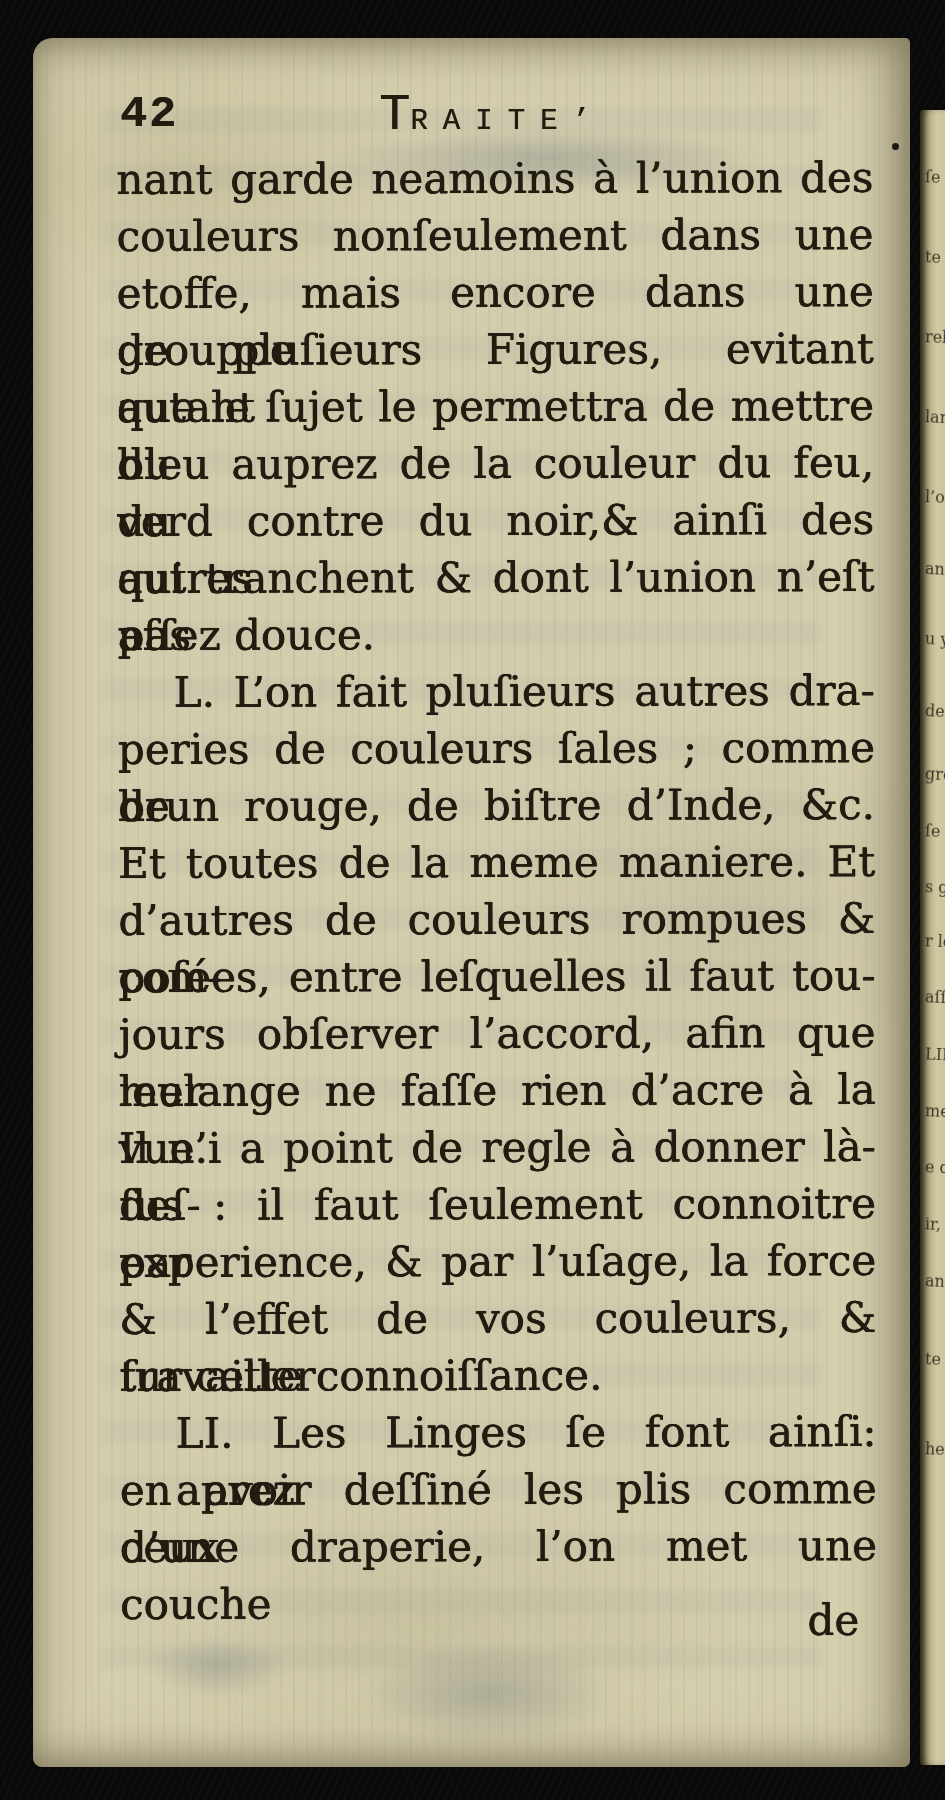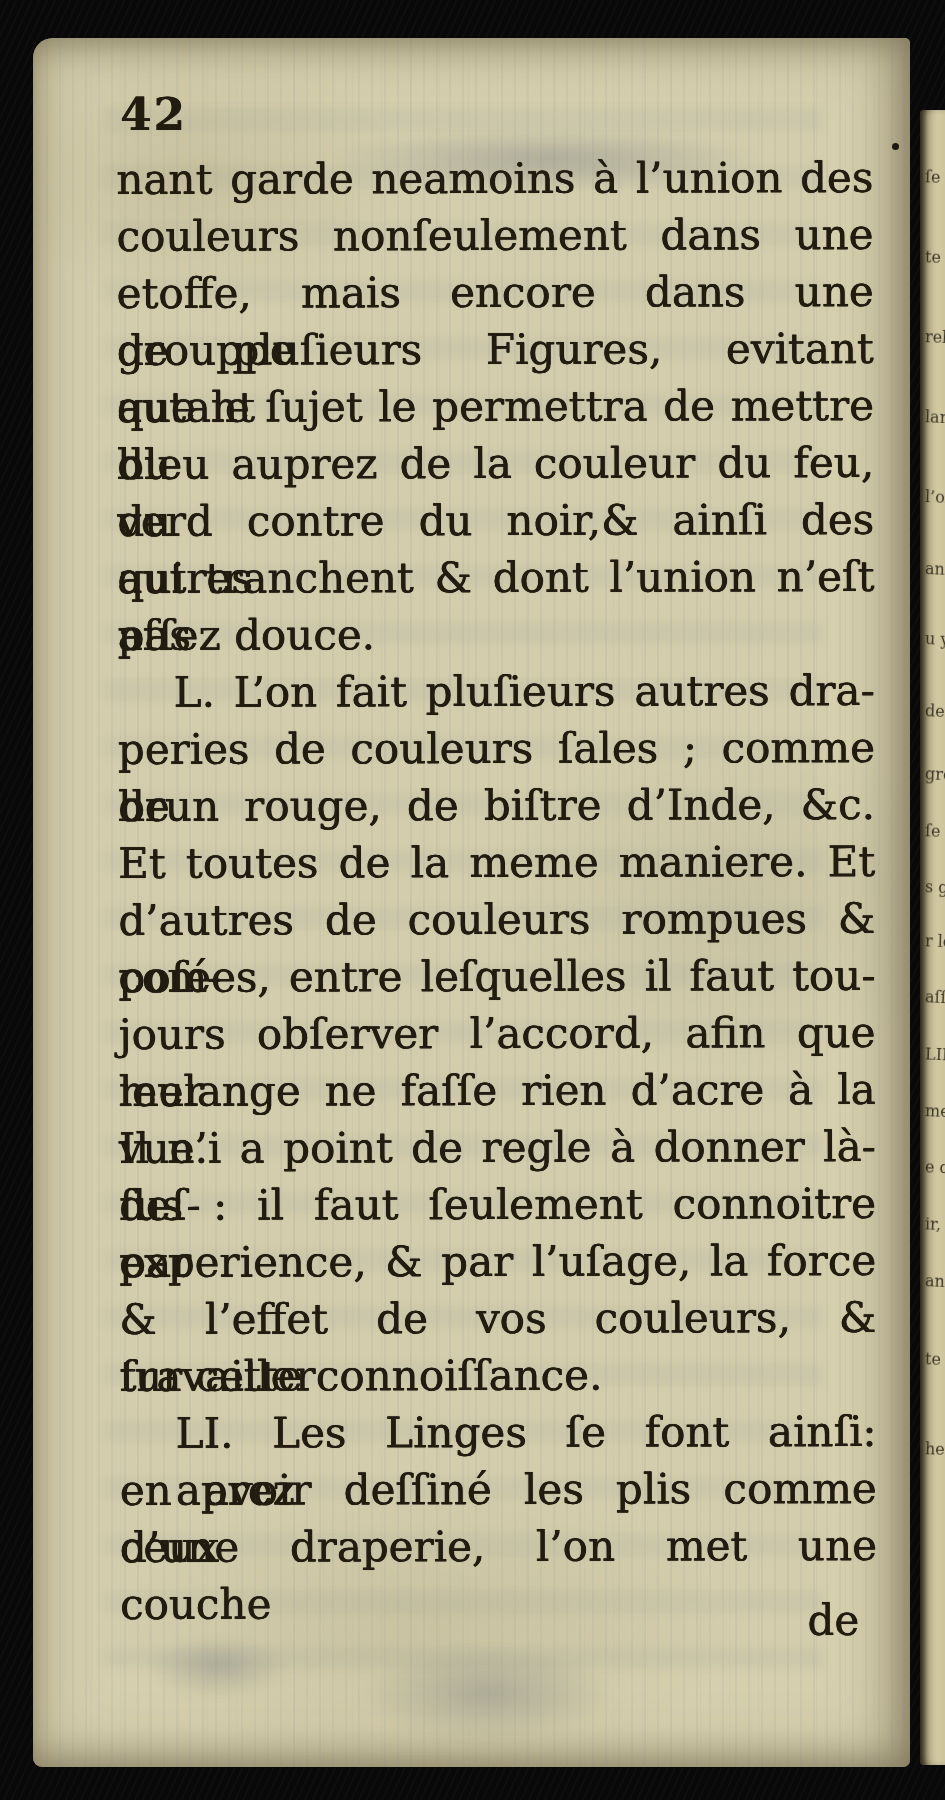--- a/index.html
+++ b/index.html
@@ -44,21 +44,21 @@
     filter:blur(4px);opacity:.65;
   }
   .ghost-blob{position:absolute;pointer-events:none;filter:blur(4px);}
   .gb-header{left:300px;top:92px;width:430px;height:56px;
     background:radial-gradient(ellipse at center, rgba(88,100,112,0.30), transparent 72%);}
   .gb-sig{left:330px;top:1608px;width:250px;height:95px;
     background:radial-gradient(ellipse at center, rgba(86,98,110,0.28), transparent 70%);}
   .gb-foot{left:115px;top:1598px;width:140px;height:62px;
     background:radial-gradient(ellipse at center, rgba(86,98,110,0.26), transparent 70%);}
   
-  .header{position:absolute;left:118px;top:86px;width:757px;height:60px;color:#211b10;}
+  .header{position:absolute;left:118px;top:86px;width:757px;height:60px;color:#211b10;font-family:Liberation Mono, monospace;}
   .folio{
     position:absolute;left:2px;top:6px;font-size:45px;line-height:1;
     font-weight:bold;letter-spacing:2px;
     text-shadow:0.6px 0 currentColor;
   }
   .running-title{
     position:absolute;left:50%;top:0;transform:translateX(-52%);
     white-space:nowrap;
   }
   .rt-initial{font-size:52px;line-height:60px;vertical-align:baseline;
@@ -106,20 +106,21 @@
 
 <div class="page">
   <div class="ghost-col"></div>
   <div class="ghost-blob gb-header"></div>
   <div class="ghost-blob gb-sig"></div>
   <div class="ghost-blob gb-foot"></div>
 </div>
 
 <div class="header">
   <span class="folio">42</span>
+  <span class="running-title"><span class="rt-initial">T</span><span class="rt-rest">RAITE’</span></span>
 </div>
 
 <div class="ink-dot"></div>
 
 <div class="textblock">
   <div class="line j">nant garde neamoins à l’union des</div>
   <div class="line j">couleurs nonſeulement dans une</div>
   <div class="line j">etoffe, mais encore dans une grouppe</div>
   <div class="line j">de pluſieurs Figures, evitant autant</div>
   <div class="line j">que le ſujet le permettra de mettre du</div>

